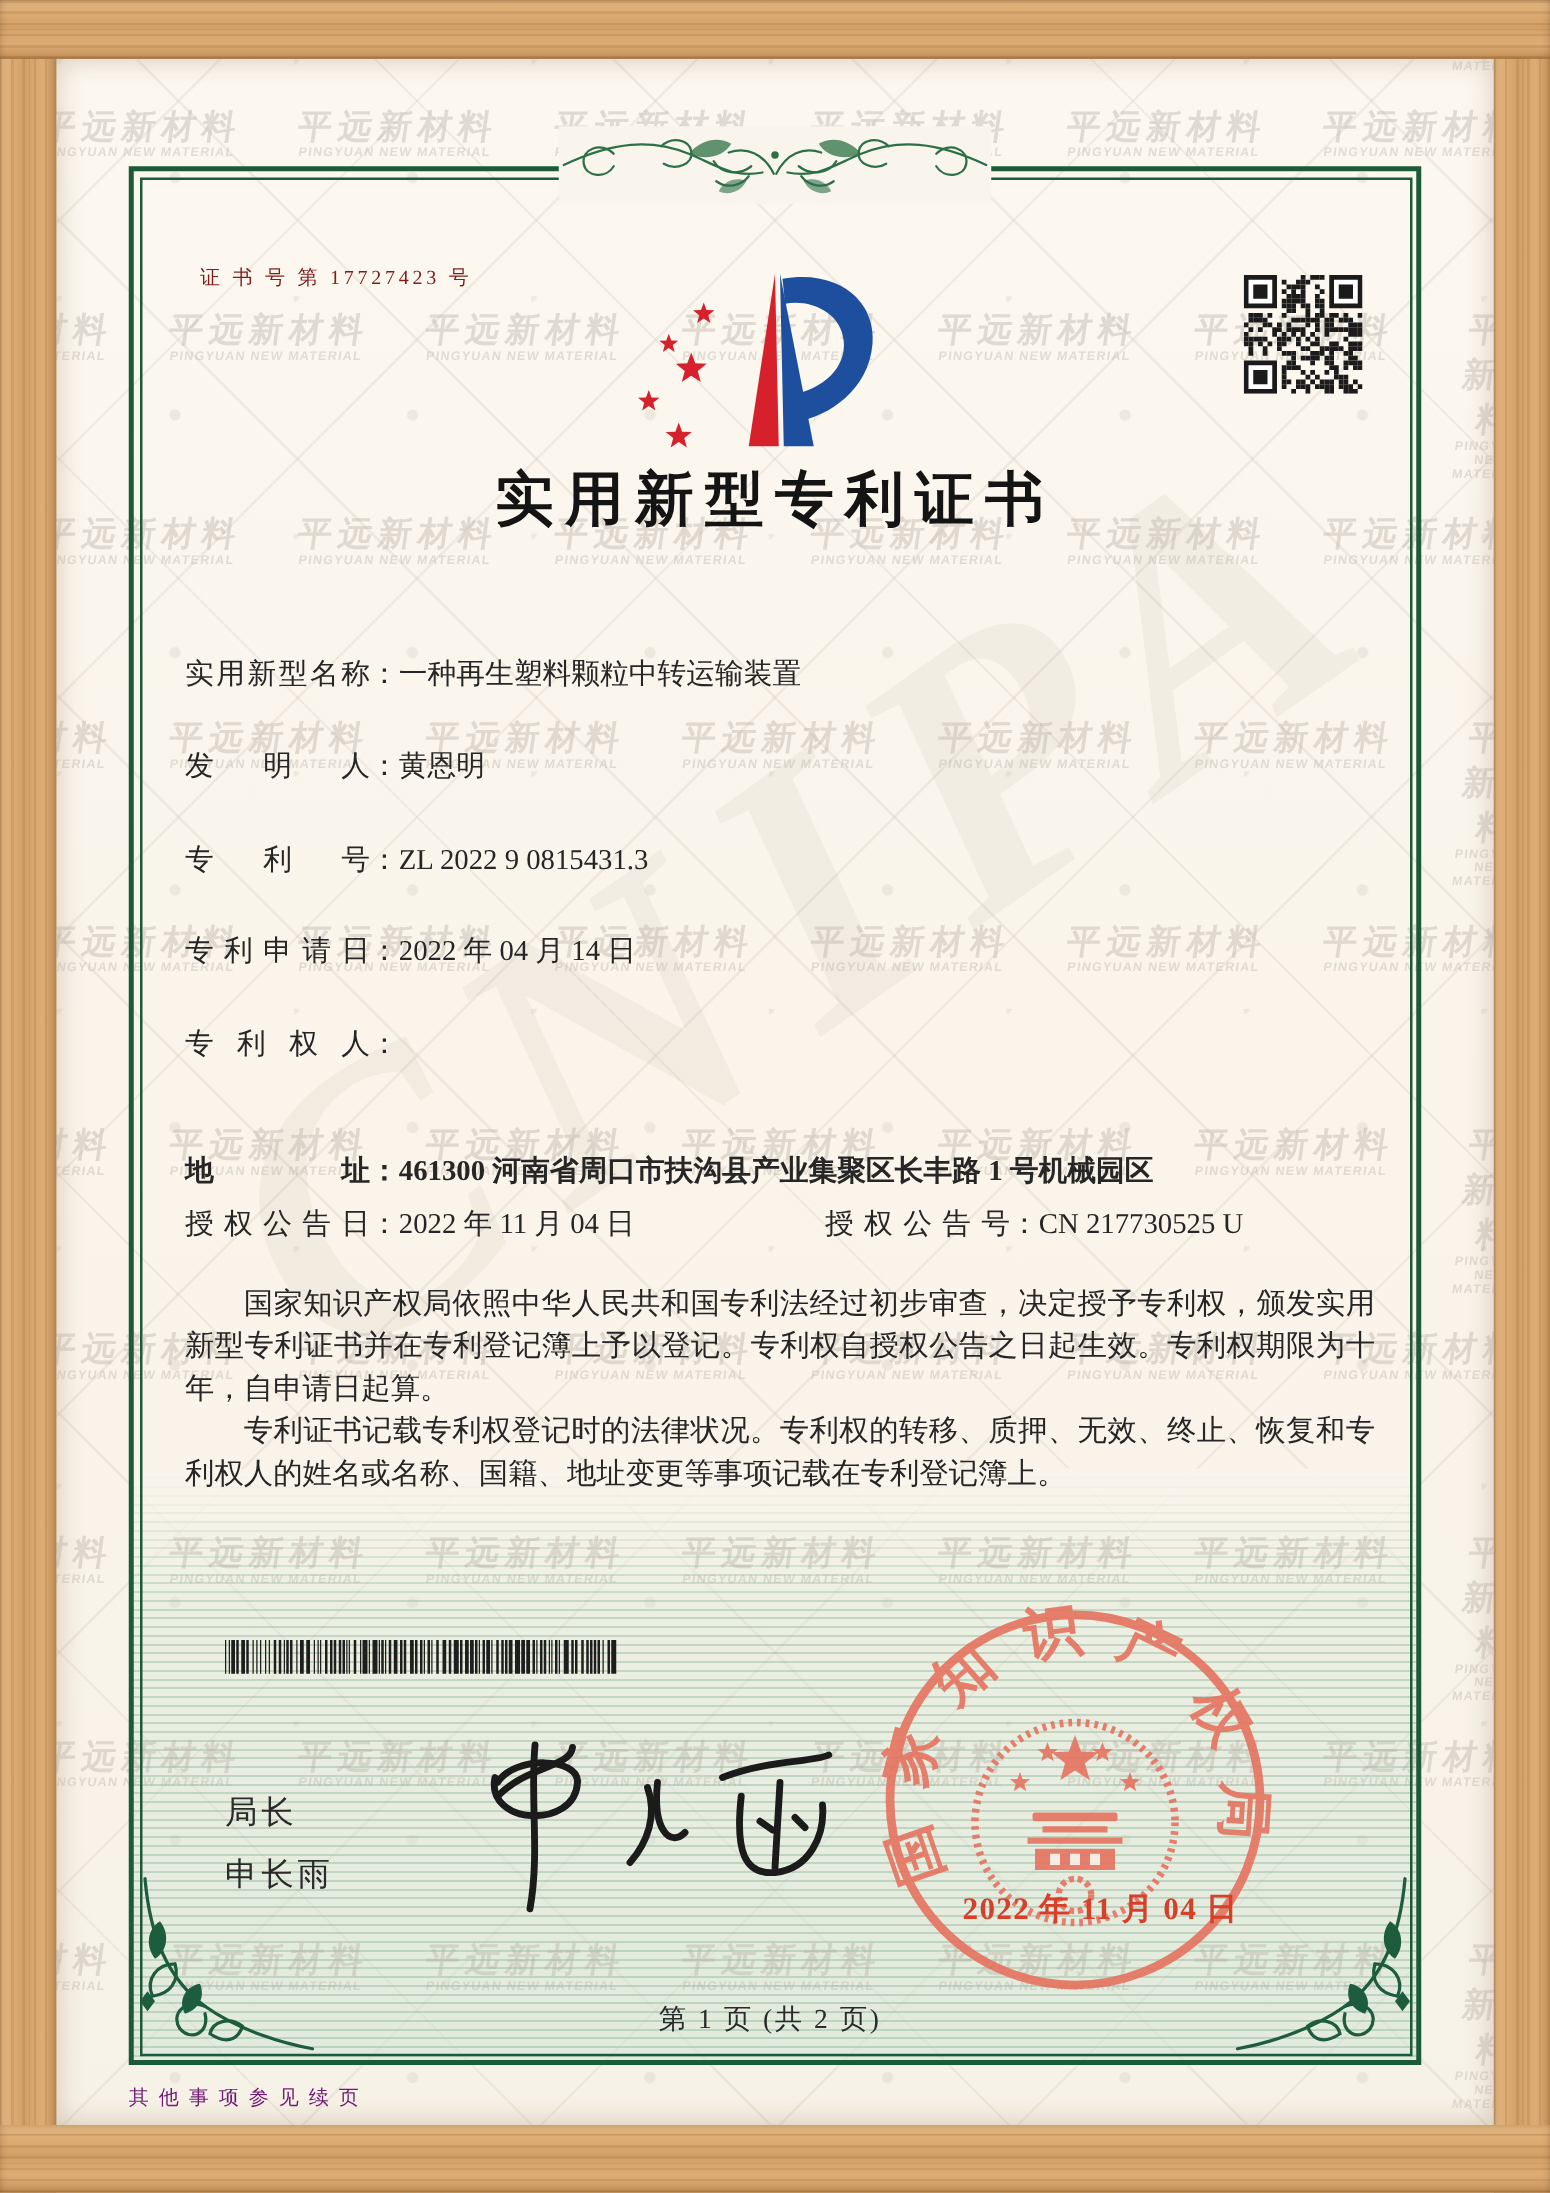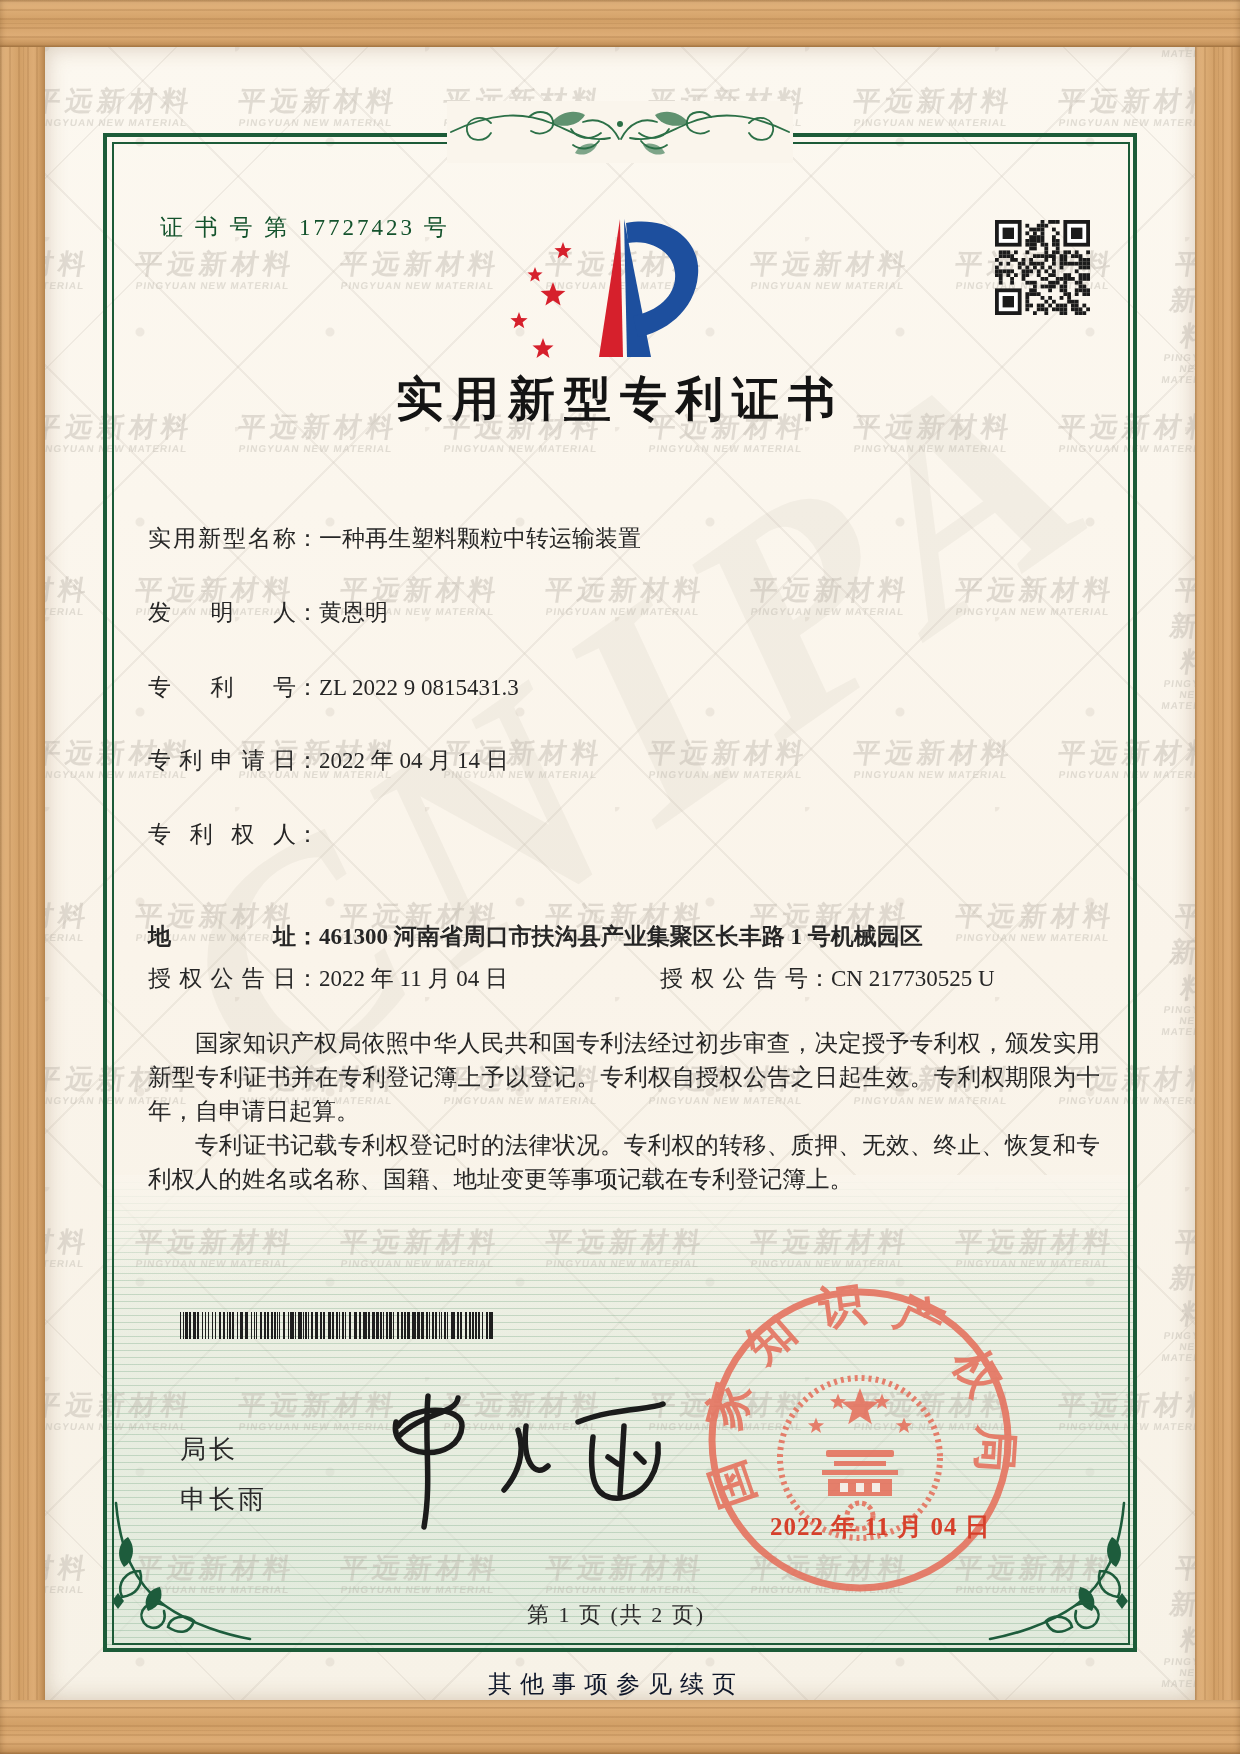--- a/index.html
+++ b/index.html
@@ -40,41 +40,41 @@
   .wm2{font-family:"Liberation Sans",sans-serif;font-weight:bold;font-size:10px;
        letter-spacing:1px;color:rgba(182,175,166,.38);margin-top:-2px;}
   .bigwm{left:120px;top:560px;width:1000px;text-align:center;transform:rotate(-35deg);
        font-size:300px;font-weight:bold;font-style:italic;color:rgba(186,174,160,.13);
        font-family:"Liberation Serif",serif;letter-spacing:30px;}
   
   .gb-outer{left:103px;top:133px;width:1026px;height:1511px;border:4px solid #1c5b38;}
   .gb-inner{left:112px;top:142px;width:1014px;height:1499px;border:2px solid #1c5b38;}
   
   .content{left:0;top:0;width:1240px;height:1754px;color:#222;}
-  .certno{left:160px;top:212px;font-size:23px;letter-spacing:3px;color:#14532d;}
+  .certno{left:160px;top:212px;font-size:16px;letter-spacing:3px;color:#7f1d1d;}
   .title{left:103px;top:368px;width:1034px;text-align:center;font-size:47px;font-weight:bold;
        letter-spacing:9px;color:#141414;}
   .row{position:absolute;left:148px;width:952px;display:flex;font-size:23px;line-height:34px;color:#262626;}
   .lbl{width:148px;flex:none;text-align:justify;text-align-last:justify;}
   .colon{flex:none;}
   .val{flex:1;}
   .addr .val{max-width:662px;}
   .grant2{position:absolute;left:512px;top:0;display:flex;width:440px;}
   .paras{left:148px;top:1026px;width:952px;font-size:23.5px;line-height:34px;color:#262626;text-align:justify;}
   .paras p{margin:0;text-indent:2em;}
   #barcode{left:178px;top:1312px;width:320px;height:27px;}
   #barcode i{position:absolute;top:0;height:27px;background:#1e1e1e;}
   .signer{left:180px;top:1424px;font-family:"Liberation Sans",sans-serif;font-size:26px;
        color:#2a2a2a;letter-spacing:3px;line-height:50px;}
   .sealdate{left:770px;top:1510px;width:250px;font-size:25px;letter-spacing:1px;
        color:#d6402b;font-weight:bold;}
   .pageinfo{left:103px;top:1600px;width:1026px;text-align:center;font-size:22px;
        letter-spacing:2px;color:#2a2a2a;}
-  .contnote{left:103px;top:1668px;width:1026px;text-align:center;font-size:24px;
-       letter-spacing:8px;color:#0f172a;}
+  .contnote{left:103px;top:1668px;width:1026px;text-align:left;font-size:16px;
+       letter-spacing:8px;color:#701a75;}
   .ornament-top{left:447px;top:101px;width:346px;height:62px;background:#faf5ec;}
   .corner{width:148px;height:148px;}
 </style>
 </head>
 <body>
 
 <div class="abs paper"></div>
 <div class="abs lattice"></div>
 <div class="abs guilloche"></div>
 <div class="abs bigwm">CNIPA</div>

